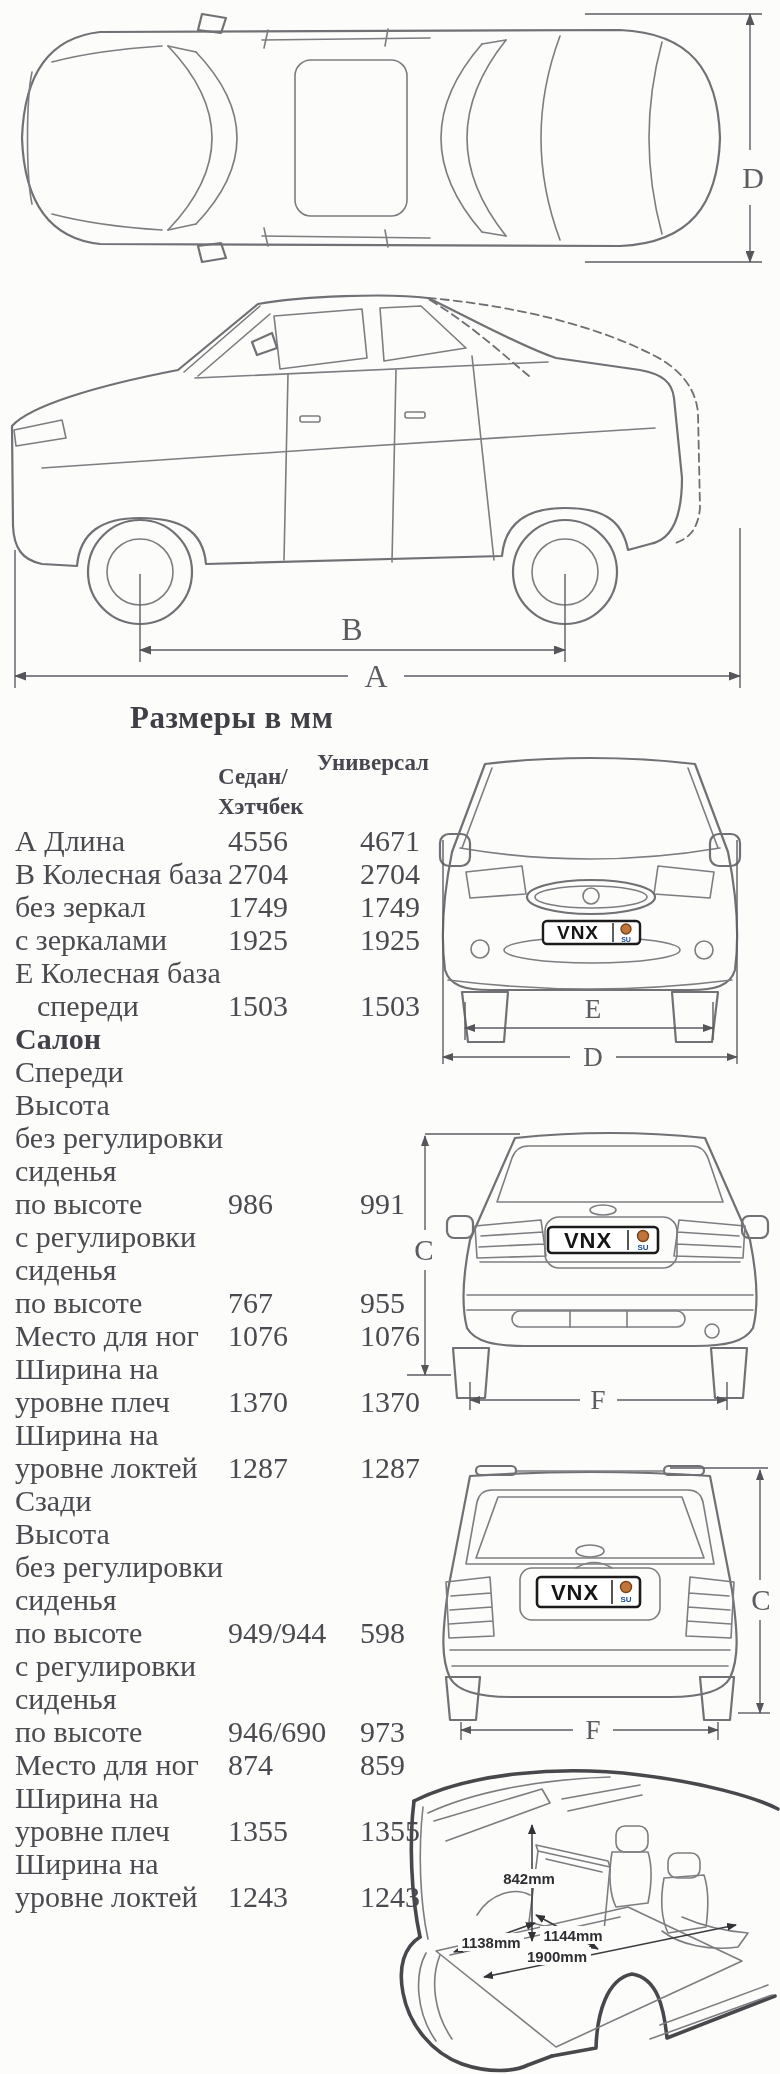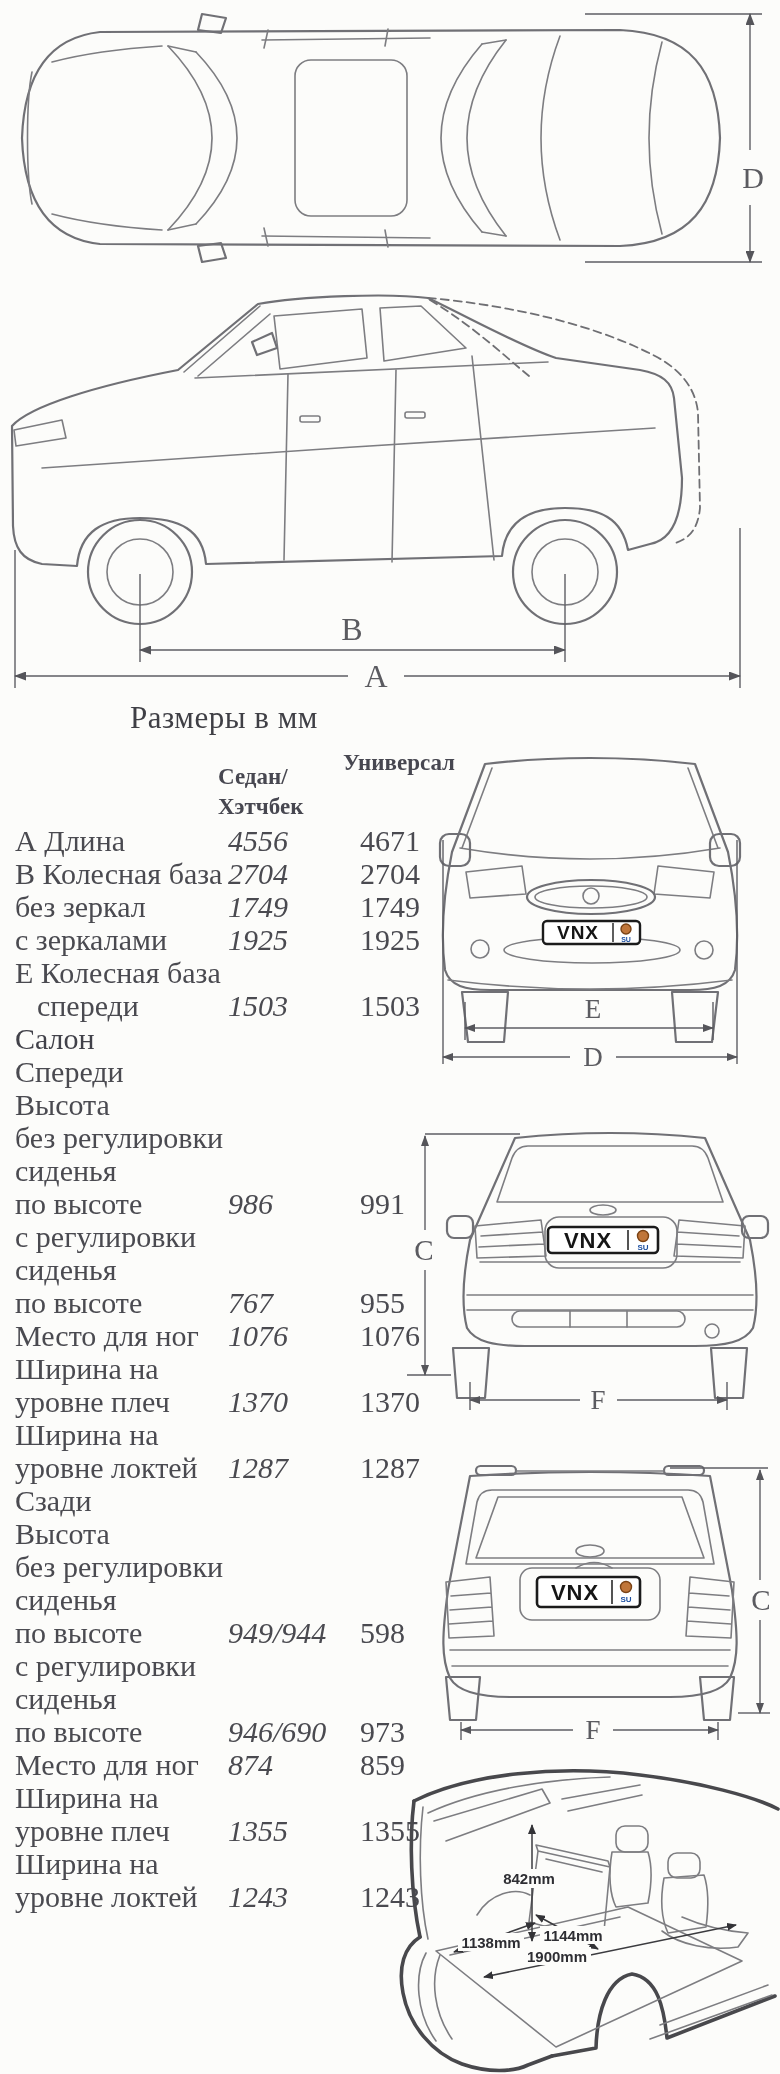--- a/index.html
+++ b/index.html
@@ -4,34 +4,34 @@
 <style>
   html,body{margin:0;padding:0;}
   .page{
     position:relative; width:780px; height:2074px;
     background:#fcfcfa; overflow:hidden;
     font-family:"Liberation Serif", serif; color:#4a4a50;
   }
   .page svg{position:absolute; overflow:visible;}
   .title{
     position:absolute; left:130px; top:700px;
-    font-size:31px; font-weight:normal; color:#3f3f45; letter-spacing:0.5px;
+    font-size:31px; font-weight:bold; color:#3f3f45; letter-spacing:0.5px;
   }
   .thead{
     position:absolute; top:748px; font-size:23px; font-weight:bold;
     line-height:30px; color:#474750; white-space:pre-line;
   }
   .thead.c1{left:218px;margin-top:14px;}
-  .thead.c2{left:317px;margin-left:26px;}
+  .thead.c2{left:317px;}
   .trows{position:absolute; left:15px; top:824px; width:460px;}
   .trow{position:relative; height:33px; font-size:30px; line-height:33px;}
   .trow .tlabel{position:absolute; left:0;}
   .trow.indent .tlabel{left:22px;}
-  .trow.bold .tlabel{font-weight:normal; color:#414149;}
-  .trow .tsedan{position:absolute; left:213px;font-style:italic;}
+  .trow.bold .tlabel{font-weight:bold; color:#414149;}
+  .trow .tsedan{position:absolute; left:213px;}
   .trow .twagon{position:absolute; left:345px;}
   .dimletter{font-family:"Liberation Serif", serif; fill:#5b5b60;}
   .mmlabel{font-family:"Liberation Sans", sans-serif; font-weight:bold; fill:#2e2e33; font-size:15px;}
   .plate-txt{font-family:"Liberation Sans", sans-serif; font-weight:bold; fill:#151515; letter-spacing:1px;}
   .plate-su{font-family:"Liberation Sans", sans-serif; font-weight:bold; fill:#1d4fa0;}
   .ln{stroke:#7d7d81; stroke-width:1.6; fill:none; stroke-linecap:round; stroke-linejoin:round;}
   .ln2{stroke:#707075; stroke-width:2.2; fill:none; stroke-linecap:round; stroke-linejoin:round;}
   .lnt{stroke:#48484c; stroke-width:3.6; fill:none; stroke-linecap:round; stroke-linejoin:round;}
   .dash{stroke:#6f6f73; stroke-width:1.8; fill:none; stroke-dasharray:8 5; stroke-linecap:round;}
   .dim{stroke:#5e5e63; stroke-width:1.4; fill:none;}

